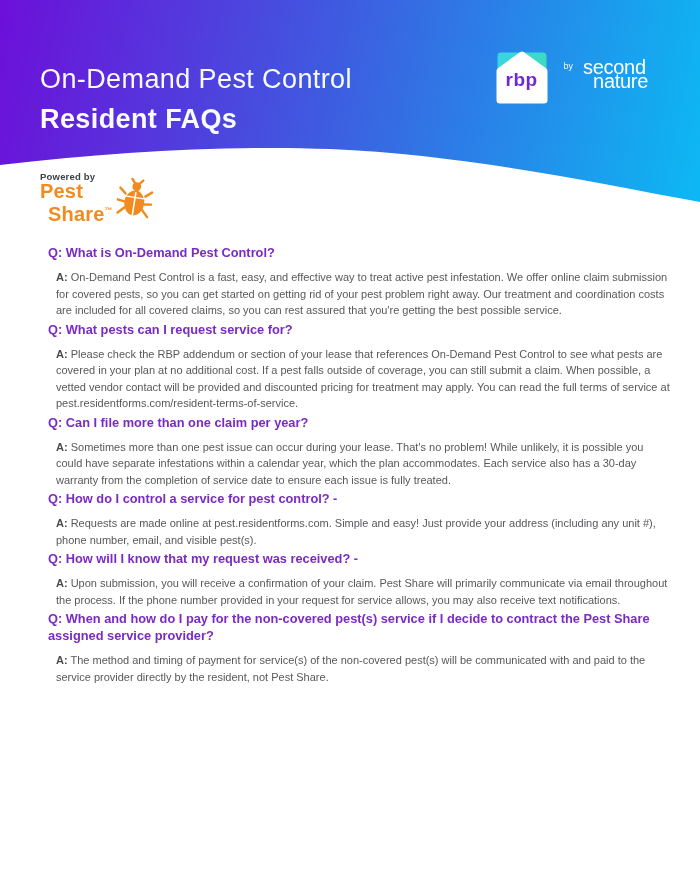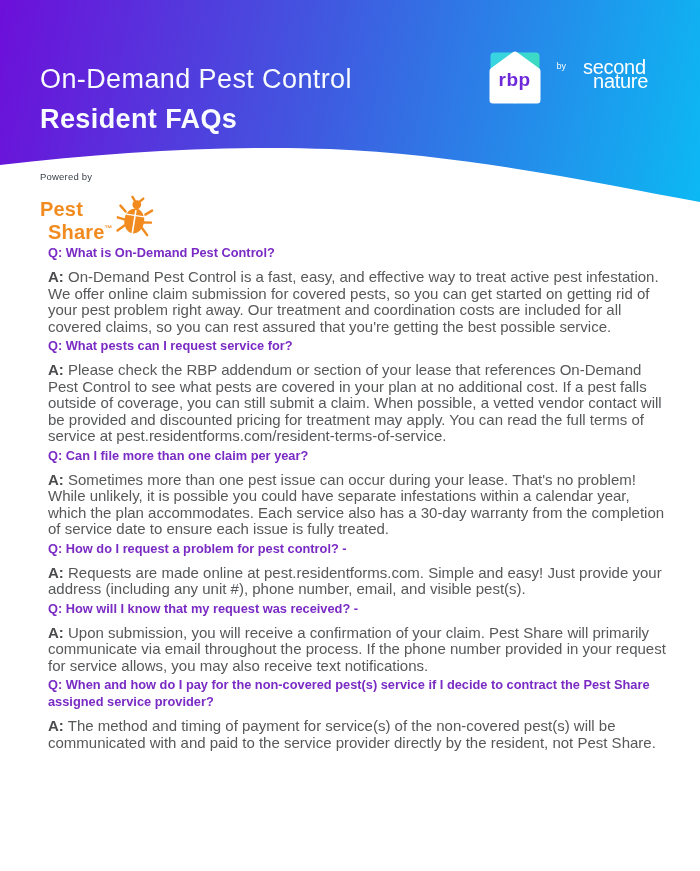--- a/index.html
+++ b/index.html
@@ -23,43 +23,43 @@
 
   .brand-lockup { position:absolute; right:52px; top:46px; display:flex; align-items:flex-start; }
   .rbp-badge { position:relative; width:64px; height:64px; }
   .rbp-badge svg { position:absolute; inset:0; }
   .rbp-text {
     position:absolute; left:0; top:12px; width:100%; height:44px;
     display:flex; align-items:center; justify-content:center;
     color:#6d28d9; font-size:19px; font-weight:700; letter-spacing:.5px;
   }
   .sn-lockup { display:flex; margin-left:10px; margin-top:14px; color:#ffffff; }
-  .sn-by { font-size:9px; font-weight:400; margin-top:1px; margin-right:17px; opacity:.95; }
+  .sn-by { font-size:9px; font-weight:400; margin-top:1px; margin-right:10px; opacity:.95; }
   .sn-words { font-weight:400; font-size:20px; line-height:14px; letter-spacing:-.3px; }
   .sn-words .nat { margin-left:10px; }
 
   .wave { position:absolute; left:0; bottom:0; width:700px; height:70px; display:block; }
 
   
   .powered { position:absolute; left:40px; top:171px; z-index:3; }
-  .powered-label { font-size:9.5px; color:#3a3f48; font-weight:400; margin-bottom:18px; letter-spacing:.2px; }
+  .powered-label { font-size:9.5px; color:#3a3f48; font-weight:700; margin-bottom:0; letter-spacing:.2px; }
   .ps-row { display:flex; align-items:flex-start; }
   .ps-words { color:#f28b1f; font-weight:700; font-size:20px; line-height:19px; letter-spacing:.2px; }
   .ps-words .share { margin-left:8px; }
   .ps-tm { font-size:8px; vertical-align:super; font-weight:700; }
   .beetle { width:36px; height:40px; margin-left:4px; margin-top:-4px; transform:rotate(9deg); }
 
   
   .content { position:absolute; left:48px; top:244px; width:622px; }
   .faq-q {
     color:#7a2bc4; font-weight:700; font-size:12.8px; line-height:17px;
     margin-top:2px; margin-bottom:8px;
   }
   .faq-item:first-child .faq-q { margin-top:0; }
-  .faq-a { color:#57585a; font-size:15px; line-height:16.5px; }
+  .faq-a { color:#57585a; font-size:11px; line-height:16.5px;margin-left:8px; }
   .faq-a b { color:#4b4b4e; font-weight:700; }
 </style>
 </head>
 <body>
 
 <div class="header">
   <div class="titles">
     <div class="title-1">On-Demand Pest Control</div>
     <div class="title-2">Resident FAQs</div>
   </div>
@@ -125,21 +125,21 @@
   </div>
   <div class="faq-item">
     <div class="faq-q">Q: What pests can I request service for?</div>
     <p class="faq-a"><b>A:</b> <span>Please check the RBP addendum or section of your lease that references On-Demand Pest Control to see what pests are covered in your plan at no additional cost. If a pest falls outside of coverage, you can still submit a claim. When possible, a vetted vendor contact will be provided and discounted pricing for treatment may apply. You can read the full terms of service at pest.residentforms.com/resident-terms-of-service.</span></p>
   </div>
   <div class="faq-item">
     <div class="faq-q">Q: Can I file more than one claim per year?</div>
     <p class="faq-a"><b>A:</b> <span>Sometimes more than one pest issue can occur during your lease. That's no problem! While unlikely, it is possible you could have separate infestations within a calendar year, which the plan accommodates. Each service also has a 30-day warranty from the completion of service date to ensure each issue is fully treated.</span></p>
   </div>
   <div class="faq-item">
-    <div class="faq-q">Q: How do I request a problem for pest control? -</div>
+    <div class="faq-q">Q: How do I control a service for pest control? -</div>
     <p class="faq-a"><b>A:</b> <span>Requests are made online at pest.residentforms.com. Simple and easy! Just provide your address (including any unit #), phone number, email, and visible pest(s).</span></p>
   </div>
   <div class="faq-item">
     <div class="faq-q">Q: How will I know that my request was received? -</div>
     <p class="faq-a"><b>A:</b> <span>Upon submission, you will receive a confirmation of your claim. Pest Share will primarily communicate via email throughout the process. If the phone number provided in your request for service allows, you may also receive text notifications.</span></p>
   </div>
   <div class="faq-item">
   </div>
   <div class="faq-item">
     <div class="faq-q">Q: When and how do I pay for the non-covered pest(s) service if I decide to contract the Pest Share assigned service provider?</div>

